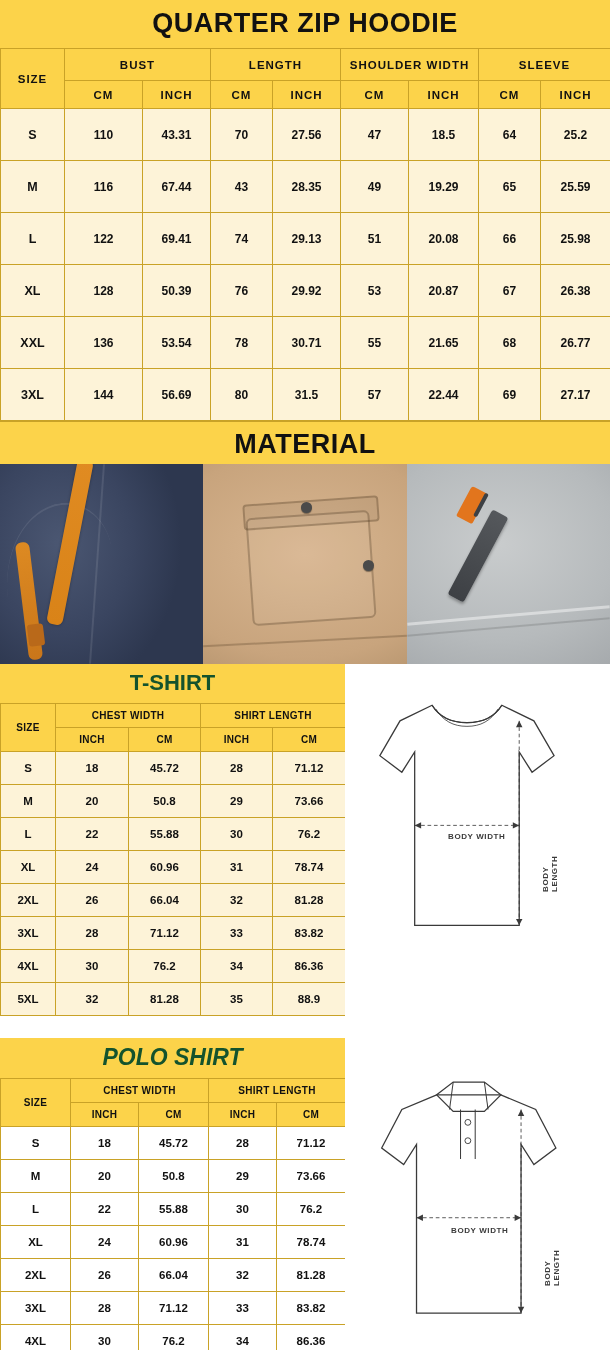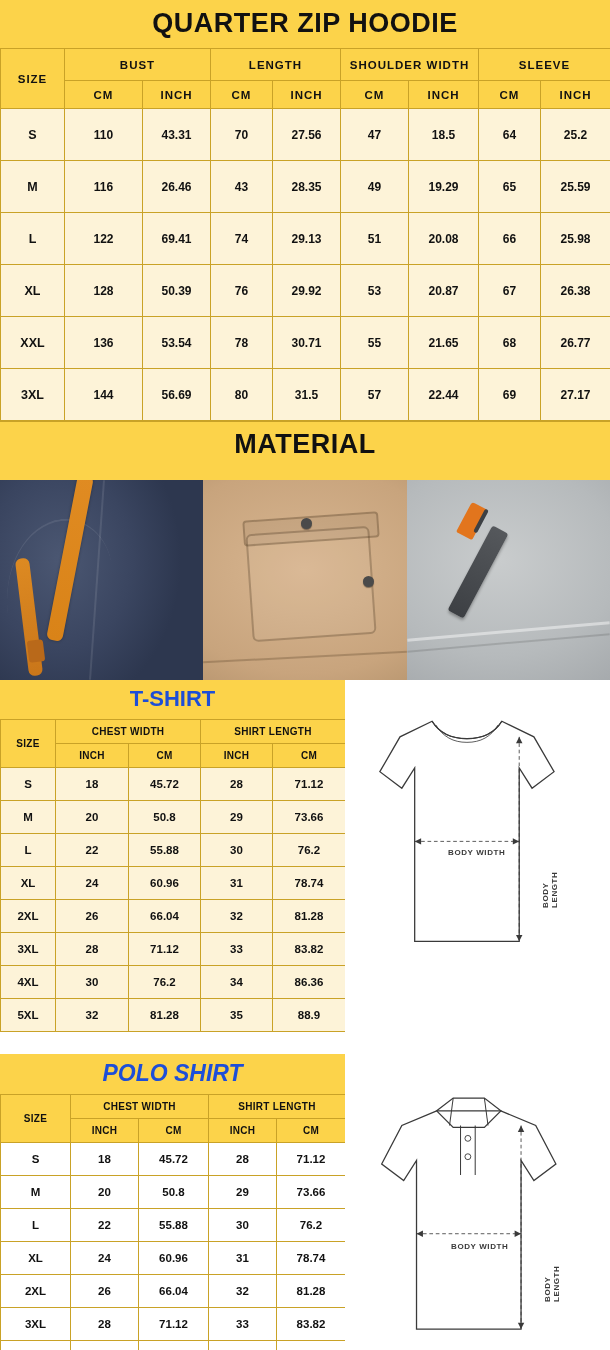--- a/index.html
+++ b/index.html
@@ -55,21 +55,21 @@
   }
   .hoodie-table td.size { font-size: 12.5px; }
 
   
   .material-title {
     background: #fcd34a;
     text-align: center;
     font-size: 27px;
     font-weight: bold;
     letter-spacing: .5px;
-    padding: 7px 0 20px;
+    padding: 7px 0 4px;
     color: #111;
     border-top: 1px solid #c9a227;
   }
   .photo-row { display: flex; width: 610px; height: 200px; }
   .photo { position: relative; overflow: hidden; }
   .photo-1 { width: 203px; background: #3e4a63; }
   .photo-2 { width: 204px; background: #cdab86; }
   .photo-3 { width: 203px; background: #b9bcbe; }
 
   
@@ -157,21 +157,21 @@
   
   .blk { display: flex; width: 610px; background: #fff; }
   .blk-left { width: 345px; }
   .blk-right { width: 243px; position: relative; background: #fff; }
 
   .sub-title {
     background: #fcd34a;
     text-align: center;
     font-size: 22px;
     font-weight: bold;
-    color: #1d4ed8;
+    color: #14532d;
     padding: 6px 0 7px;
   }
   .sz-table th {
     background: #fcd34a;
     font-size: 10px;
     height: 24px;
     letter-spacing: .3px;
   }
   .sz-table td {
     background: #fdf3d8;
@@ -241,21 +241,21 @@
         <td>70</td>
         <td>27.56</td>
         <td>47</td>
         <td>18.5</td>
         <td>64</td>
         <td>25.2</td>
       </tr>
       <tr>
         <td class="size">M</td>
         <td>116</td>
-        <td>26.46</td>
+        <td>67.44</td>
         <td>43</td>
         <td>28.35</td>
         <td>49</td>
         <td>19.29</td>
         <td>65</td>
         <td>25.59</td>
       </tr>
       <tr>
         <td class="size">L</td>
         <td>122</td>

